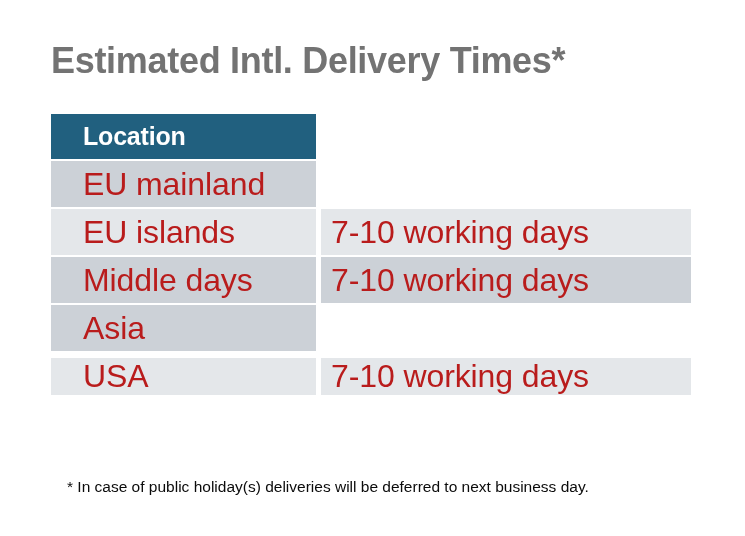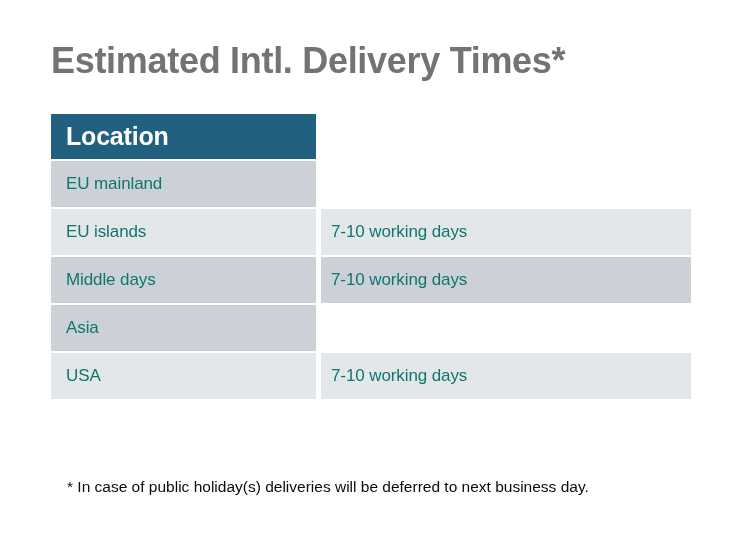--- a/index.html
+++ b/index.html
@@ -44,33 +44,33 @@
     top: 114px;
     width: 640px;
   }
 
   .row {
     display: flex;
     width: 100%;
     margin-bottom: 2px;
     box-sizing: border-box;
   }
-  .row:last-child { margin-bottom: 0; }
+  .row:last-child { margin-bottom: 0; align-items: center; }
 
   .cell {
     box-sizing: border-box;
     display: flex;
     align-items: center;
     overflow: hidden;
     white-space: nowrap;
   }
 
   .col-location {
     width: 265px;
-    padding-left: 15px;
+    padding-left: 32px;
   }
 
   .col-gap {
     width: 5px;
     background: #ffffff;
     flex: 0 0 5px;
   }
 
   .col-delivery {
     width: 370px;
@@ -83,23 +83,23 @@
     background: #21607f;
     color: #ffffff;
     font-size: 25px;
     font-weight: 700;
     letter-spacing: -0.2px;
   }
 
   
   .row-body { height: 46px; }
   .row-body .cell {
-    font-size: 17px;
+    font-size: 32px;
     font-weight: 400;
-    color: #0f766e;
+    color: #b91c1c;
     letter-spacing: -0.1px;
   }
   .row-body.shade-dark .cell { background: #ccd1d7; }
   .row-body.shade-light .cell { background: #e4e7ea; }
 
   
   .footnote {
     position: absolute;
     left: 67px;
     top: 477px;

